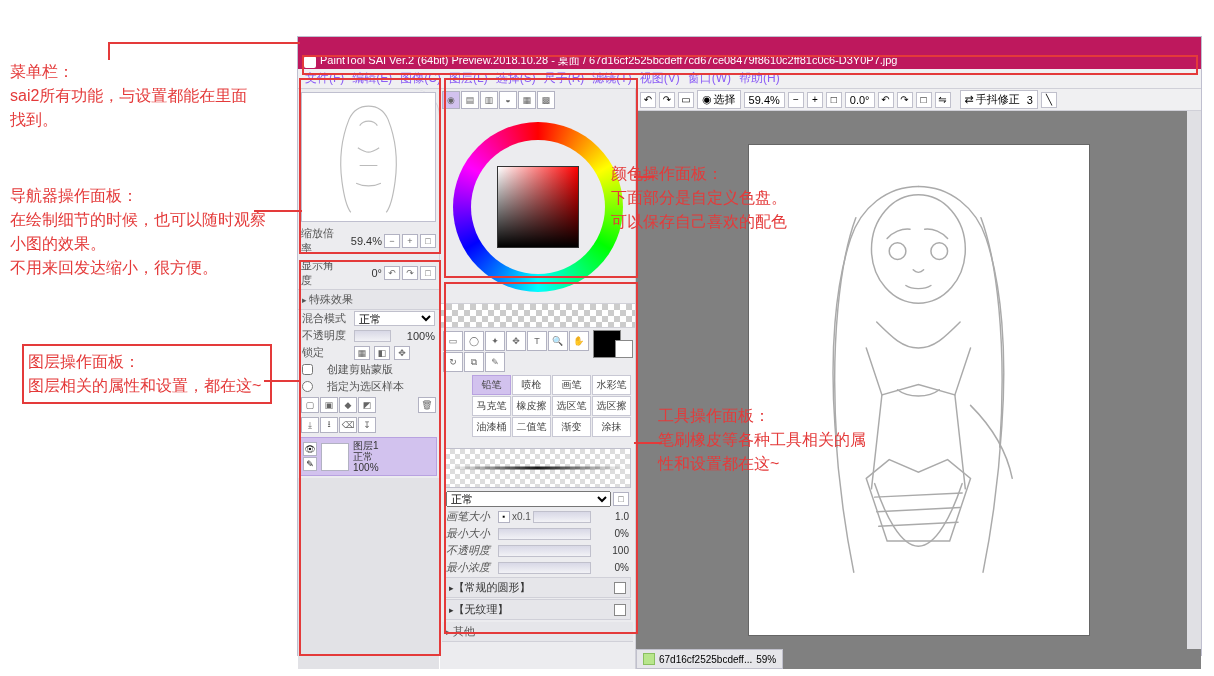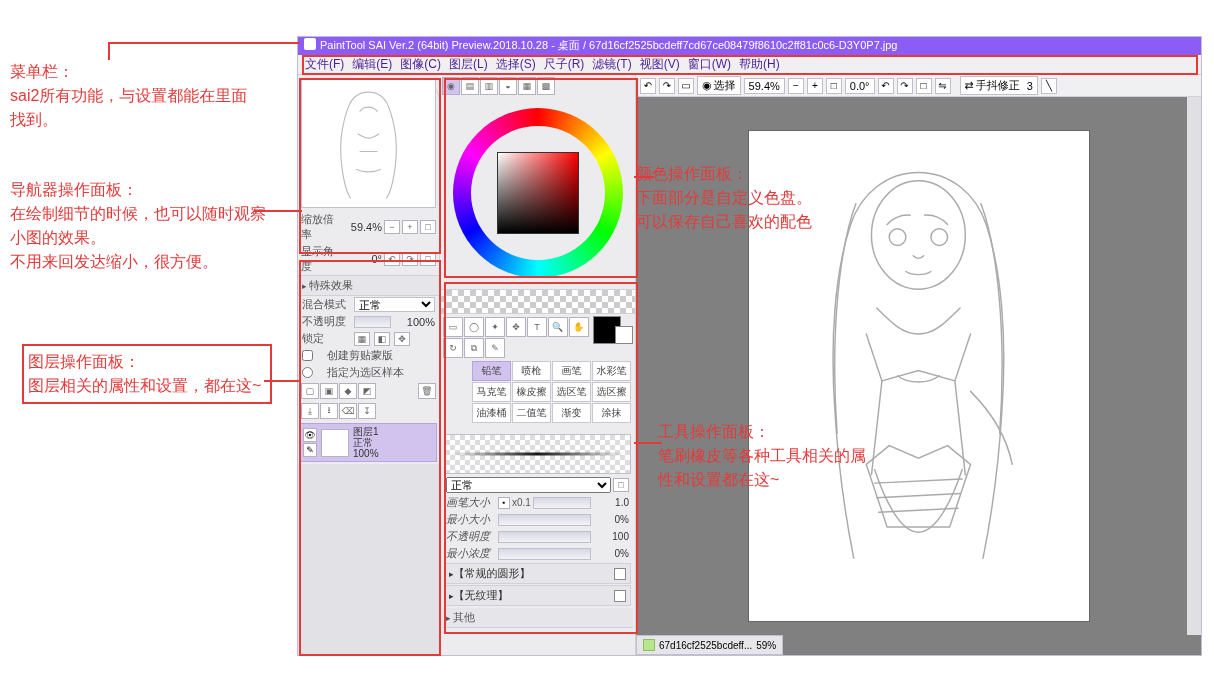--- a/index.html
+++ b/index.html
@@ -5,24 +5,24 @@
 * { box-sizing: border-box; margin: 0; padding: 0; }
 body { font-family: "Microsoft YaHei", sans-serif; font-size: 12px; background: #fff; width: 1214px; height: 676px; overflow: hidden; position: relative; }
 
 
 .anno { position: absolute; color: #e43a3a; font-size: 16px; line-height: 1.5; pointer-events: none; z-index: 100; }
 .anno-box { position: absolute; border: 2px solid #e43a3a; z-index: 95; pointer-events: none; }
 .anno-line { position: absolute; background: #e43a3a; z-index: 96; pointer-events: none; }
 
 
 .app { position: absolute; left: 297px; top: 36px; width: 905px; height: 620px; background: #ececef; border: 1px solid #bfbfcf; }
-.titlebar { height: 18px; background: #8b5cf6; color: #fff; font-size: 11px; padding: 1px 6px; display: flex; align-items: flex-start; }
+.titlebar { height: 32px; background: #be185d; color: #fff; font-size: 11px; padding: 1px 6px; display: flex; align-items: flex-end; }
 .titlebar .sysicon { width: 12px; height: 12px; background: #fff; margin-right: 4px; border-radius: 2px; }
 .menubar { height: 20px; background: #f0f0f2; border-bottom: 1px solid #d0d0d8; display: flex; align-items: center; padding: 0 4px; gap: 2px; }
-.menubar span { padding: 2px 3px; cursor: default; color: #4c1d95; font-size: 12px; }
+.menubar span { padding: 2px 3px; cursor: default; color: #8b5cf6; font-size: 12px; }
 
 
 .content { display: flex; height: calc(100% - 38px); }
 .left-col { width: 142px; background: #ececef; border-right: 1px solid #d0d0d8; display:flex; flex-direction:column;border-radius:27px; }
 .mid-col { width: 196px; background: #ececef; border-right: 1px solid #d0d0d8; display:flex; flex-direction:column; }
 .right-col { flex: 1; display:flex; flex-direction:column; }
 
 
 .nav-thumb { margin:3px; height:130px; background:#fff; border:1px solid #bfbfcf; position:relative; display:flex; align-items:center; justify-content:center; }
 .nav-thumb svg { width:85%; height:90%; }
@@ -95,24 +95,24 @@
 .canvas-paper{ width:340px;height:490px;background:#fff;box-shadow:0 0 0 1px #666;display:flex;align-items:center;justify-content:center;}
 .canvas-paper svg{ width:92%;height:95%;}
 .status-tab{ position:absolute;left:0;bottom:0;height:20px;background:#e6e6ea;border:1px solid #c0c0cc;display:flex;align-items:center;font-size:10px;gap:4px;padding:0 6px;}
 .status-tab .st-ico{ width:12px;height:12px;background:#b8e68c;border:1px solid #8ac060;}
 .scrollbar-v{ position:absolute;right:0;top:22px;bottom:20px;width:14px;background:#e0e0e4;}
 </style>
 </head>
 <body>
 
 <div class="anno" style="left:10px;top:60px;width:250px">菜单栏：<br>sai2所有功能，与设置都能在里面找到。</div>
-<div class="anno" style="left:10px;top:178px;width:264px">导航器操作面板：<br>在绘制细节的时候，也可以随时观察小图的效果。<br>不用来回发达缩小，很方便。</div>
+<div class="anno" style="left:10px;top:184px;width:264px">导航器操作面板：<br>在绘制细节的时候，也可以随时观察小图的效果。<br>不用来回发达缩小，很方便。</div>
 <div class="anno" style="left:22px;top:344px;width:250px;border:2px solid #e43a3a;padding:4px">图层操作面板：<br>图层相关的属性和设置，都在这~</div>
-<div class="anno" style="left:636px;top:162px;width:220px">颜色操作面板：<br>下面部分是自定义色盘。<br>可以保存自己喜欢的配色</div>
-<div class="anno" style="left:658px;top:420px;width:220px">工具操作面板：<br>笔刷橡皮等各种工具相关的属性和设置都在这~</div>
+<div class="anno" style="left:611px;top:162px;width:220px">颜色操作面板：<br>下面部分是自定义色盘。<br>可以保存自己喜欢的配色</div>
+<div class="anno" style="left:658px;top:404px;width:220px">工具操作面板：<br>笔刷橡皮等各种工具相关的属性和设置都在这~</div>
 
 <div class="anno-line" style="left:108px;top:42px;width:192px;height:2px"></div>
 <div class="anno-line" style="left:108px;top:42px;width:2px;height:18px"></div>
 <div class="anno-line" style="left:254px;top:210px;width:48px;height:2px"></div>
 <div class="anno-line" style="left:264px;top:380px;width:36px;height:2px"></div>
 <div class="anno-line" style="left:634px;top:176px;width:20px;height:2px"></div>
 <div class="anno-line" style="left:634px;top:442px;width:28px;height:2px"></div>
 
 <div class="anno-box" style="left:302px;top:55px;width:896px;height:20px"></div>
 <div class="anno-box" style="left:299px;top:78px;width:142px;height:176px"></div>

